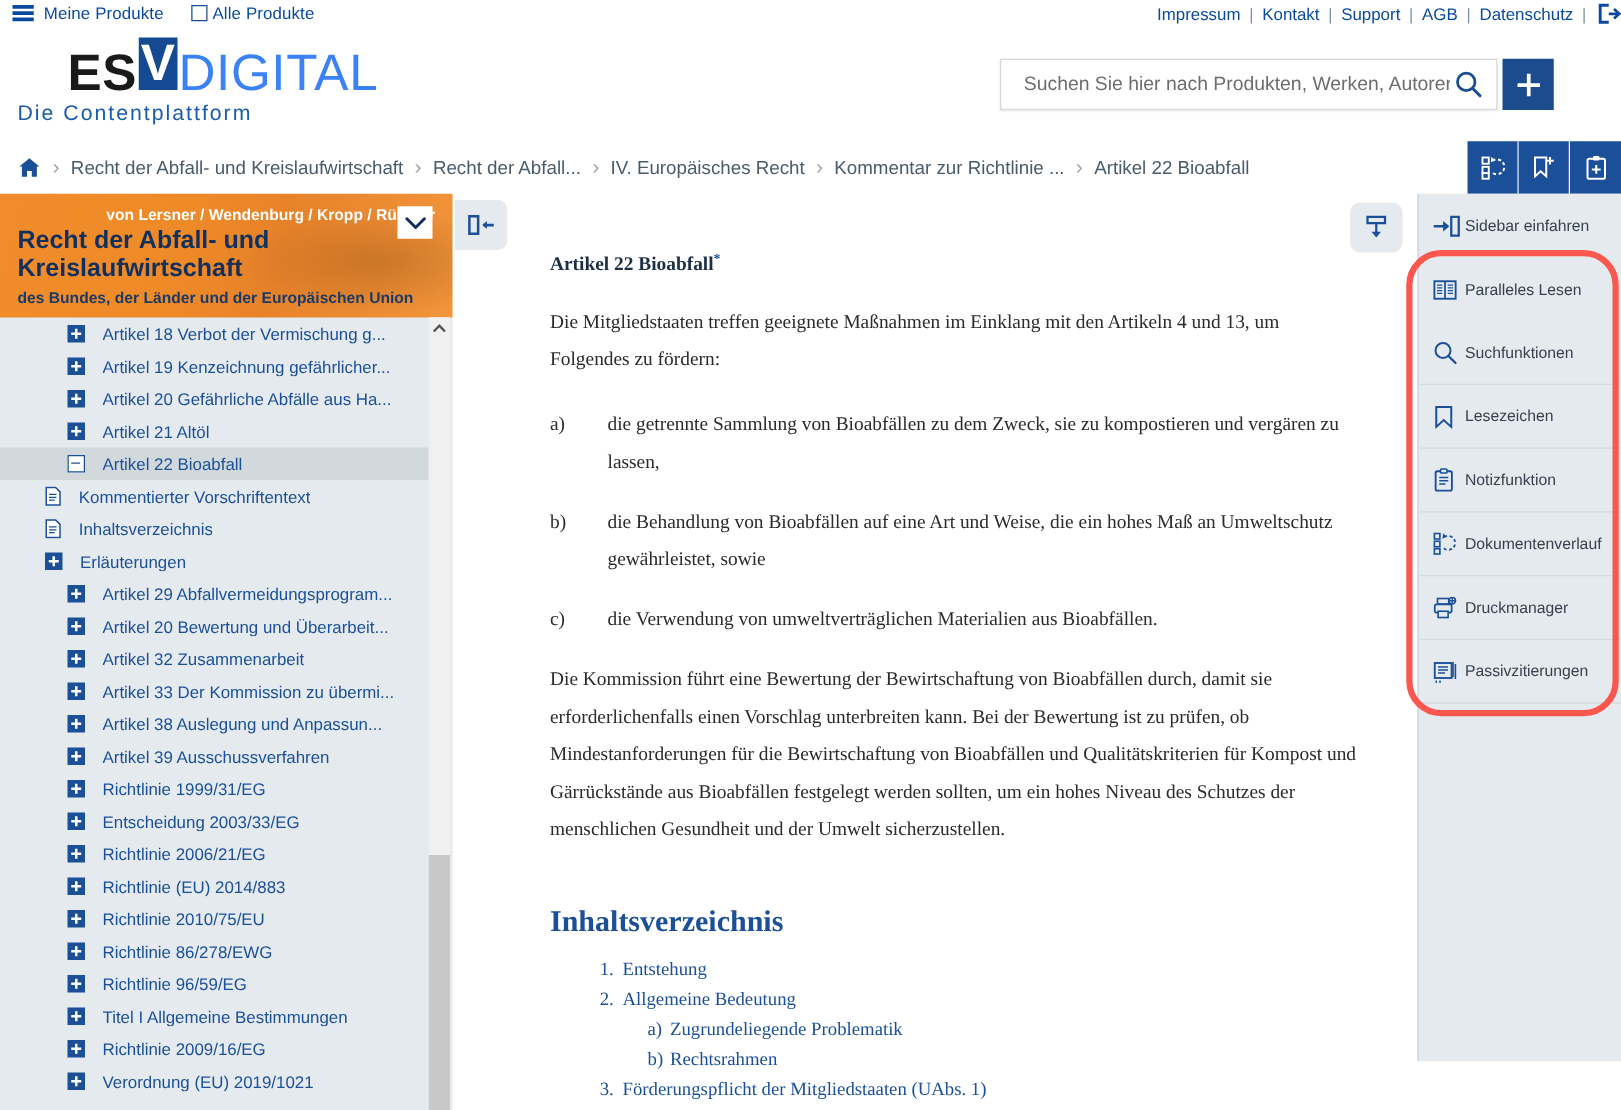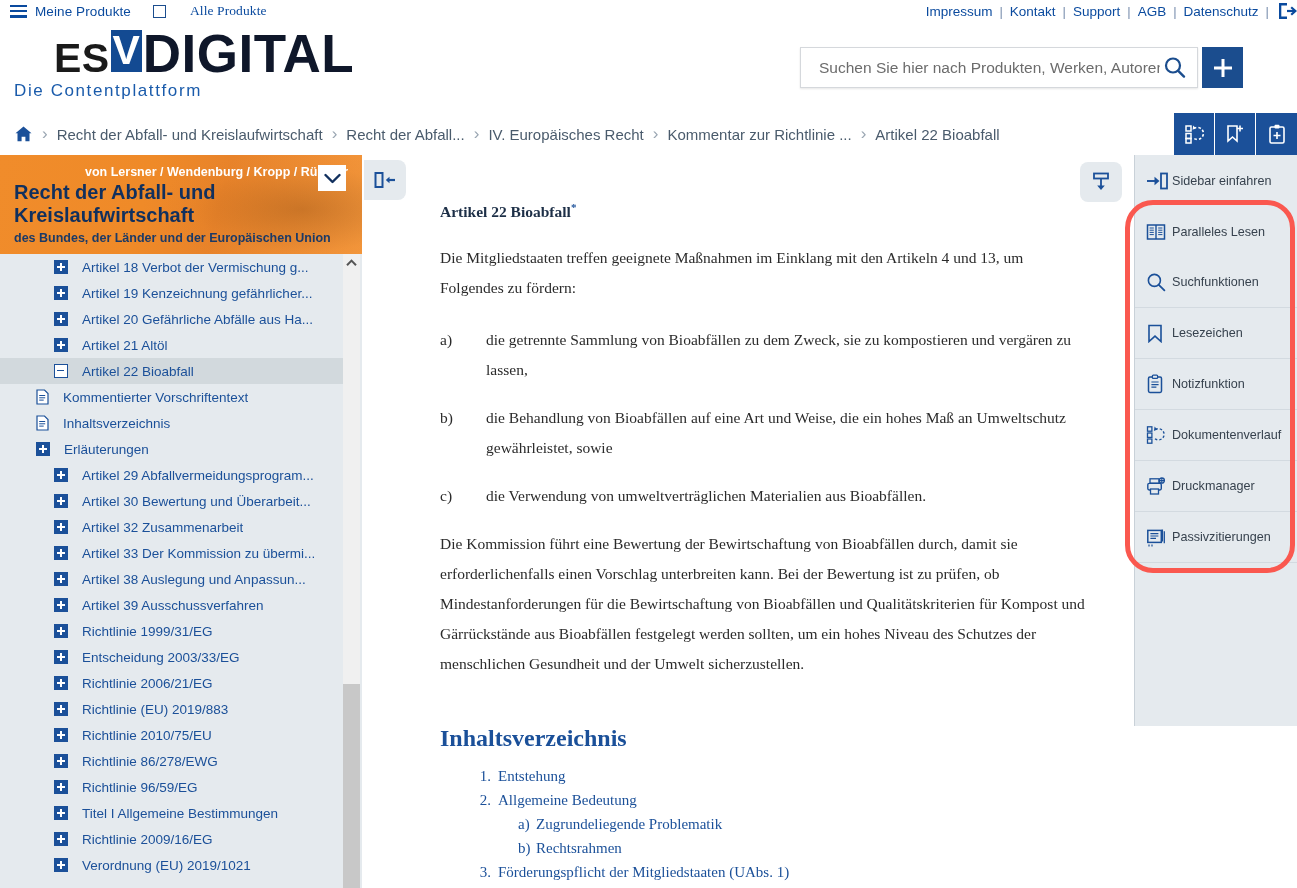--- a/index.html
+++ b/index.html
@@ -15,21 +15,21 @@
   
   .topbar {
     position: absolute; left: 0; top: 0; width: 1297px; height: 26px;
     background: #ffffff;
   }
   .tb-left { position: absolute; left: 10px; top: 3px; display: flex; align-items: center; gap: 22px; }
   .burger-wrap { display: flex; align-items: center; gap: 8px; cursor: pointer; }
   .burger { width: 17px; height: 13px; display: flex; flex-direction: column; justify-content: space-between; }
   .burger i { display: block; height: 2.6px; background: #0a4a9e; border-radius: 0; }
   .tb-link { color: #0a4a9e; font-size: 13.5px; letter-spacing: .1px; }
-  .chk-wrap { display: flex; align-items: center; gap: 24px; cursor: pointer; font-family: Liberation Serif, serif; }
+  .chk-wrap { display: flex; align-items: center; gap: 4px; cursor: pointer; }
   .chk { width: 13px; height: 13px; border: 1.6px solid #1b4d8e; background: #fff; }
 
   .tb-right {
     position: absolute; right: 0; top: 2px;
     display: flex; align-items: center; gap: 0px;
     font-size: 13.5px; color: #0a4a9e;
   }
   .tb-right a { color: #0a4a9e; text-decoration: none; padding: 0 7px; }
   .tb-sep { color: #7a8fae; font-size: 13px; }
   .logout-ic { margin-left: 8px; display: inline-block; }
@@ -39,21 +39,21 @@
   .logo-line { display: flex; align-items: baseline; height: 46px; }
   .logo-es { font-size: 41px; font-weight: bold; color: #1a1a1a; letter-spacing: .5px; line-height: 46px; margin-left: 40px; }
   .logo-v {
     position: relative; display: inline-block; width: 31px; height: 42px;
     background: #134a92; margin: 0 1px; vertical-align: bottom;
   }
   .logo-v span {
     position: absolute; left: 0; top: 0; width: 31px; height: 42px;
     color: #ffffff; font-size: 41px; font-weight: bold; line-height: 41px; text-align: center;
   }
-  .logo-digital { font-size: 53px; font-weight: bold; color: #0f172a; letter-spacing: .5px; line-height: 46px; }
+  .logo-digital { font-size: 41px; font-weight: normal; color: #3b82f6; letter-spacing: .5px; line-height: 46px; }
   .logo-sub { margin-top: 5px; font-size: 17px; color: #1a5bab; letter-spacing: 1.6px; }
 
   
   .search-wrap { position: absolute; left: 800px; top: 47px; display: flex; align-items: stretch; }
   .search-box {
     width: 398px; height: 41px; background: #fff; border: 1px solid #d5d8dc;
     box-shadow: 0 1px 2px rgba(0,0,0,.10);
     display: flex; align-items: center; padding: 0 10px 0 16px;
   }
   .search-box input {
@@ -173,21 +173,21 @@
   .lett-txt { flex: 1; font-size: 15.5px; color: #2b2b2b; line-height: 30px; }
   .toc-head { font-size: 24px; font-weight: bold; color: #1b5099; margin: 46px 0 12px 0; }
   .toc { list-style: none; margin: 0; padding: 0 0 0 34px; }
   .toc li { display: flex; font-size: 15px; color: #1b5099; line-height: 24px; }
   .toc .num { width: 24px; flex: none; text-align: right; padding-right: 7px; }
   .toc .sub { padding-left: 44px; }
   .toc .sub .num { width: 18px; }
 
   
   .rightcol {
-    position: absolute; left: 1134px; top: 155px; width: 163px; height: 571px;
+    position: absolute; left: 1134px; top: 155px; width: 163px; height: 694px;
     background: #e5eaee; border-left: 1px solid #c9d1d8;
   }
   .rrow {
     display: flex; align-items: center; height: 51px; padding-left: 11px; cursor: pointer;
     border-bottom: 1px solid #d3dae0;
   }
   .rrow:first-child { border-bottom: 0; }
   .rrow .ric { width: 26px; flex: none; display: flex; align-items: center; justify-content: flex-start; }
   .rrow .rlabel { font-size: 12.6px; color: #37424e; white-space: nowrap; }
   .ring {
@@ -364,21 +364,21 @@
         <div class="tnode child">
           <span class="exp-plus"></span>
           <span class="tlabel">Erläuterungen</span>
         </div>
         <div class="tnode">
           <span class="exp-plus"></span>
           <span class="tlabel">Artikel 29 Abfallvermeidungsprogram...</span>
         </div>
         <div class="tnode">
           <span class="exp-plus"></span>
-          <span class="tlabel">Artikel 30 Bewertung und Überarbeit...</span>
+          <span class="tlabel">Artikel 20 Bewertung und Überarbeit...</span>
         </div>
         <div class="tnode">
           <span class="exp-plus"></span>
           <span class="tlabel">Artikel 32 Zusammenarbeit</span>
         </div>
         <div class="tnode">
           <span class="exp-plus"></span>
           <span class="tlabel">Artikel 33 Der Kommission zu übermi...</span>
         </div>
         <div class="tnode">
@@ -396,21 +396,21 @@
         <div class="tnode">
           <span class="exp-plus"></span>
           <span class="tlabel">Entscheidung 2003/33/EG</span>
         </div>
         <div class="tnode">
           <span class="exp-plus"></span>
           <span class="tlabel">Richtlinie 2006/21/EG</span>
         </div>
         <div class="tnode">
           <span class="exp-plus"></span>
-          <span class="tlabel">Richtlinie (EU) 2019/883</span>
+          <span class="tlabel">Richtlinie (EU) 2014/883</span>
         </div>
         <div class="tnode">
           <span class="exp-plus"></span>
           <span class="tlabel">Richtlinie 2010/75/EU</span>
         </div>
         <div class="tnode">
           <span class="exp-plus"></span>
           <span class="tlabel">Richtlinie 86/278/EWG</span>
         </div>
         <div class="tnode">

